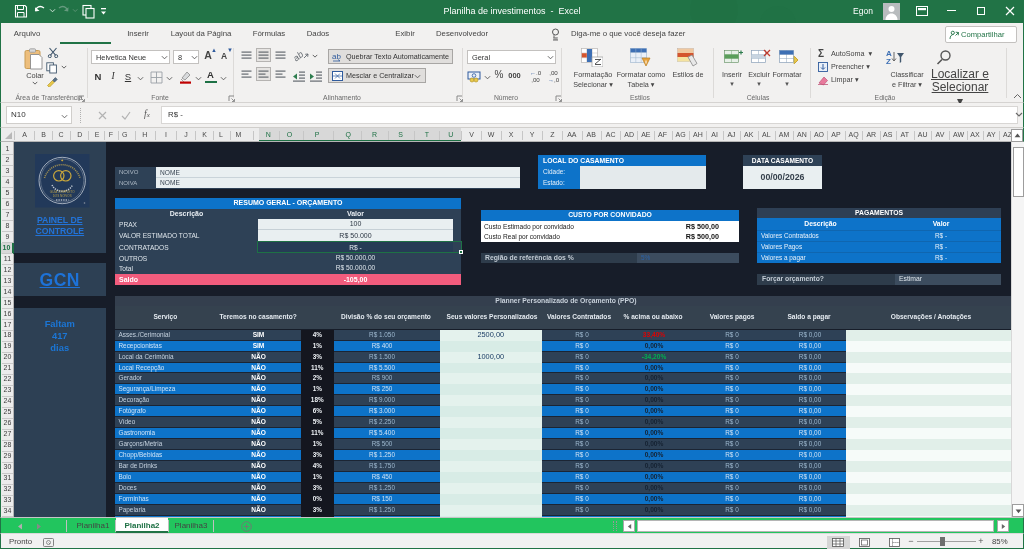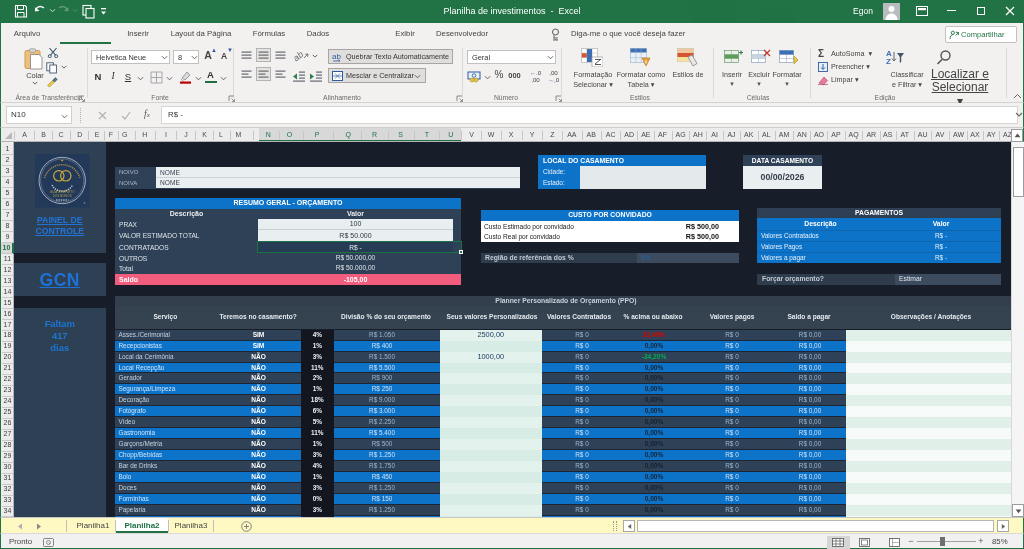--- a/index.html
+++ b/index.html
@@ -845,21 +845,21 @@
 <div class="ab" style="left:1011.5px;top:5px;width:11px;height:50px;background:#fff;border:1px solid #9d9d9d;"></div>
 <div class="ab" style="left:1011px;top:362px;width:12px;height:12.5px;background:#fff;border:1px solid #9d9d9d;"></div>
 <svg class="ab" style="left:1014px;top:366.5px;" width="7" height="5" viewBox="0 0 8 6">
       <path d="M0.5 0.5 h7 l-3.5 4.5z" fill="#555"></path>
     </svg>
 </div>
 <div class="ab" style="left:1011px;top:129px;width:12px;height:12.5px;background:#fff;border:1px solid #9d9d9d;"></div>
 <svg class="ab" style="left:1014px;top:133px;" width="7" height="5" viewBox="0 0 8 6">
     <path d="M0.5 5 l3.5-4.5 3.5 4.5z" fill="#555"></path>
   </svg>
-<div class="ab" style="left:0;top:517px;width:1024px;height:16px;background:#fef9c3;border-top:1px solid #c6c6c6;border-left:1px solid #217346;border-right:1px solid #217346;font-size:8px;color:#444;">
+<div class="ab" style="left:0;top:517px;width:1024px;height:16px;background:#22c55e;border-top:1px solid #c6c6c6;border-left:1px solid #217346;border-right:1px solid #217346;font-size:8px;color:#444;">
 <svg class="ab" style="left:16px;top:5px;" width="6" height="7" viewBox="0 0 6 7">
       <path d="M5 0.5L1 3.5l4 3z" fill="#b0b0b0"></path>
     </svg>
 <svg class="ab" style="left:35px;top:5px;" width="6" height="7" viewBox="0 0 6 7">
       <path d="M1 0.5l4 3-4 3z" fill="#888"></path>
     </svg>
 <div class="ab" style="left:65px;top:2px;width:1px;height:12px;background:#c0c0c0;"></div>
 <div class="ab ct" style="left:70px;top:0;width:44px;height:16px;line-height:16px;">Planilha1</div>
 <div class="ab" style="left:114px;top:2px;width:1px;height:12px;background:#c0c0c0;"></div>
 <div class="ab ct" style="left:115px;top:0;width:52px;height:15px;background:#fff;line-height:15px;color:#1e7145;font-weight:bold;border-bottom:2px solid #217346;">Planilha2</div>

